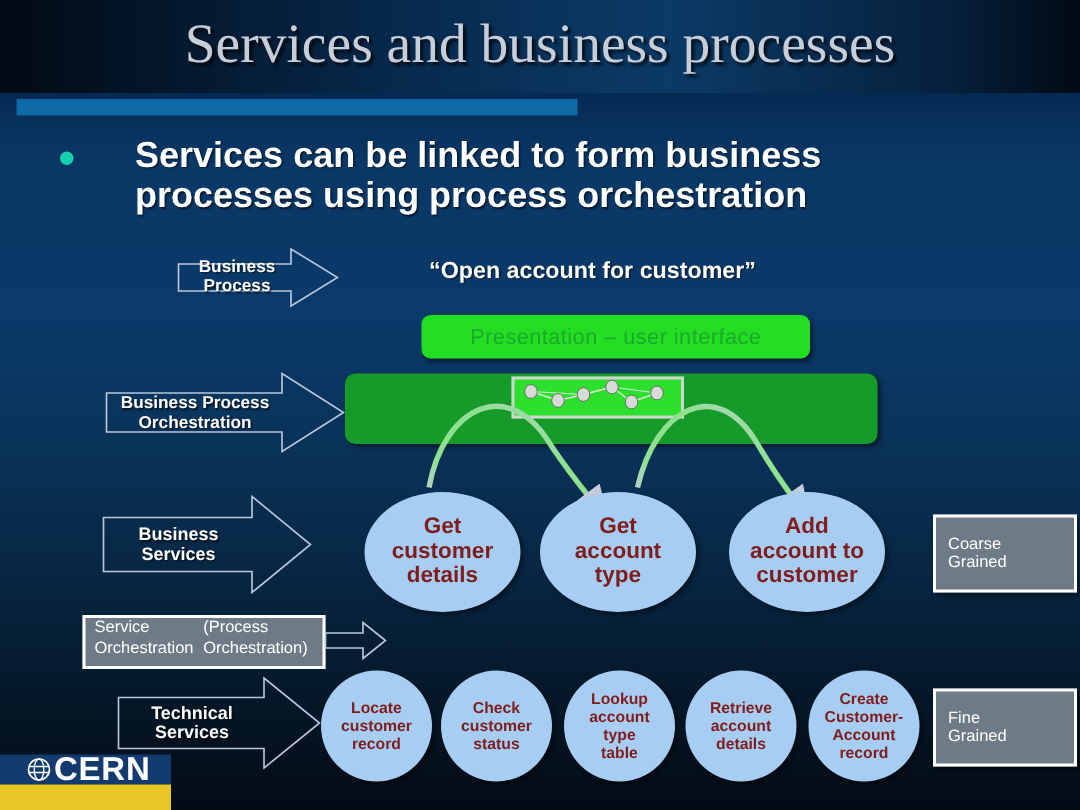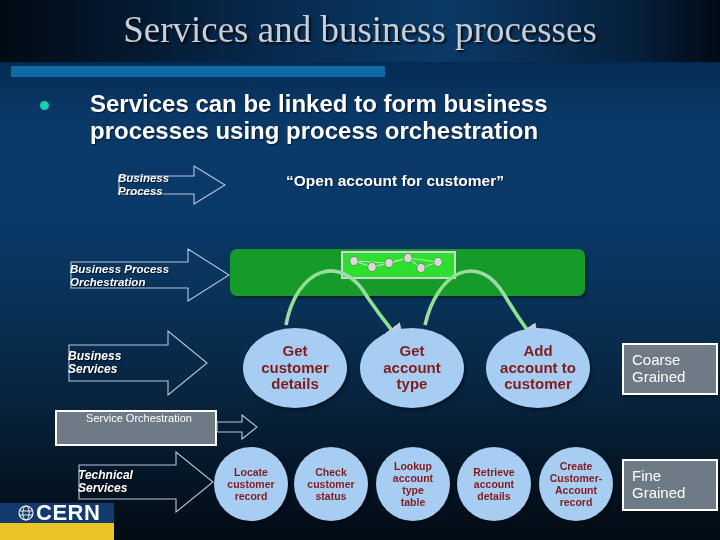--- a/index.html
+++ b/index.html
@@ -67,24 +67,23 @@
     position: absolute;
     display: flex; align-items: center; justify-content: flex-start;
     color: #ffffff;
     font-weight: bold;
     text-align: center;
   }
   .blockarrow svg { position:absolute; left:0; top:0; }
   .blockarrow .lbl {
     position: relative;
     width: 100%;
-    text-align: left;
+    text-align: center;
     line-height: 1.12;
     text-shadow: 1px 1px 1px rgba(0,0,0,0.6);
-    font-style: italic;
   }
 
   
   #quote {
     position: absolute; left: 205px; top: 172px; width: 380px;
     text-align: center;
     font-size: 15.5px; font-weight: bold; color: #ffffff;
     text-shadow: 1px 1px 1px rgba(0,0,0,0.5);
   }
 
@@ -131,21 +130,21 @@
   .oval.small { width: 74px; height: 74px; font-size: 10.5px; line-height: 1.15; text-align: center; }
 
   
   .grainbox {
     position: absolute;
     background: #6e7b86;
     border: 2px solid #ffffff;
     display: flex; align-items: center; justify-content: flex-start;
     padding-left: 8px;
     color: #ffffff;
-    font-size: 15px;
+    font-size: 11px;
     line-height: 1.12;
     box-shadow: 2px 2px 3px rgba(0,0,0,0.4);
   }
 
   
   #svc-orch-label {
     position: absolute; left: 55px; top: 410px; width: 152px; height: 32px;
     background: #6e7b86;
     border: 2px solid #ffffff;
     display:flex; flex-direction: row; justify-content:center;
@@ -194,20 +193,23 @@
 
   <div id="quote">“Open account for customer”</div>
 
   <div class="blockarrow" style="left:118px; top:165px; width:108px; height:40px; font-size:11.5px;">
     <svg width="108" height="40" viewBox="0 0 108 40" aria-hidden="true">
       <path d="M1,11 L76,11 L76,1 L107,20 L76,39 L76,29 L1,29 Z" fill="none" stroke="#b9c6dd" stroke-width="1.1"></path>
     </svg>
     <div class="lbl" style="padding-right:28px;">Business Process</div>
   </div>
 
+  <div id="presentation-box">
+    <span>Presentation – user interface</span>
+  </div>
 
   <div class="blockarrow" style="left:70px; top:248px; width:160px; height:55px; font-size:11.5px;">
     <svg width="160" height="55" viewBox="0 0 160 55" aria-hidden="true">
       <path d="M1,14 L118,14 L118,1 L159,27 L118,53 L118,40 L1,40 Z" fill="none" stroke="#b9c6dd" stroke-width="1.1"></path>
     </svg>
     <div class="lbl" style="padding-right:40px;">
       <div>Business Process</div>
       <div>Orchestration</div>
     </div>
   </div>
@@ -281,20 +283,21 @@
 
   <div class="grainbox" style="left:622px; top:343px; width:84px; height:48px;">
     <div>
       <div>Coarse</div>
       <div>Grained</div>
     </div>
   </div>
 
   <div id="svc-orch-label">
     <div>Service Orchestration</div>
+    <div>(Process Orchestration)</div>
   </div>
   <div class="blockarrow" style="left:216px; top:414px; width:42px; height:26px;">
     <svg width="42" height="26" viewBox="0 0 42 26" aria-hidden="true">
       <path d="M1,8 L26,8 L26,1 L41,13 L26,25 L26,18 L1,18 Z" fill="none" stroke="#b9c6dd" stroke-width="1.1"></path>
     </svg>
   </div>
 
   <div class="blockarrow" style="left:78px; top:451px; width:136px; height:62px; font-size:12px;">
     <svg width="136" height="62" viewBox="0 0 136 62" aria-hidden="true">
       <path d="M1,14 L98,14 L98,1 L135,31 L98,61 L98,48 L1,48 Z" fill="none" stroke="#b9c6dd" stroke-width="1.1"></path>

